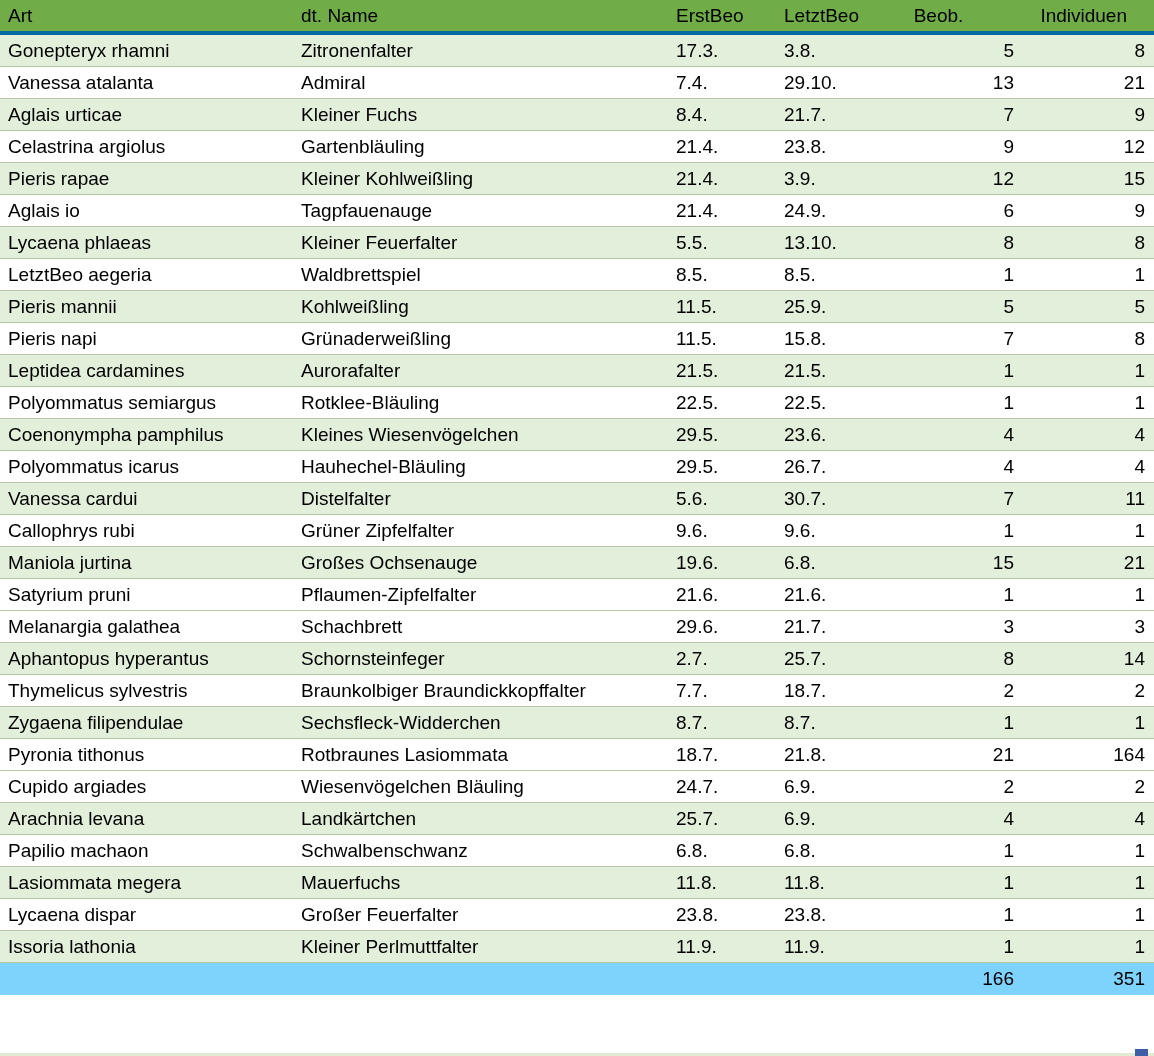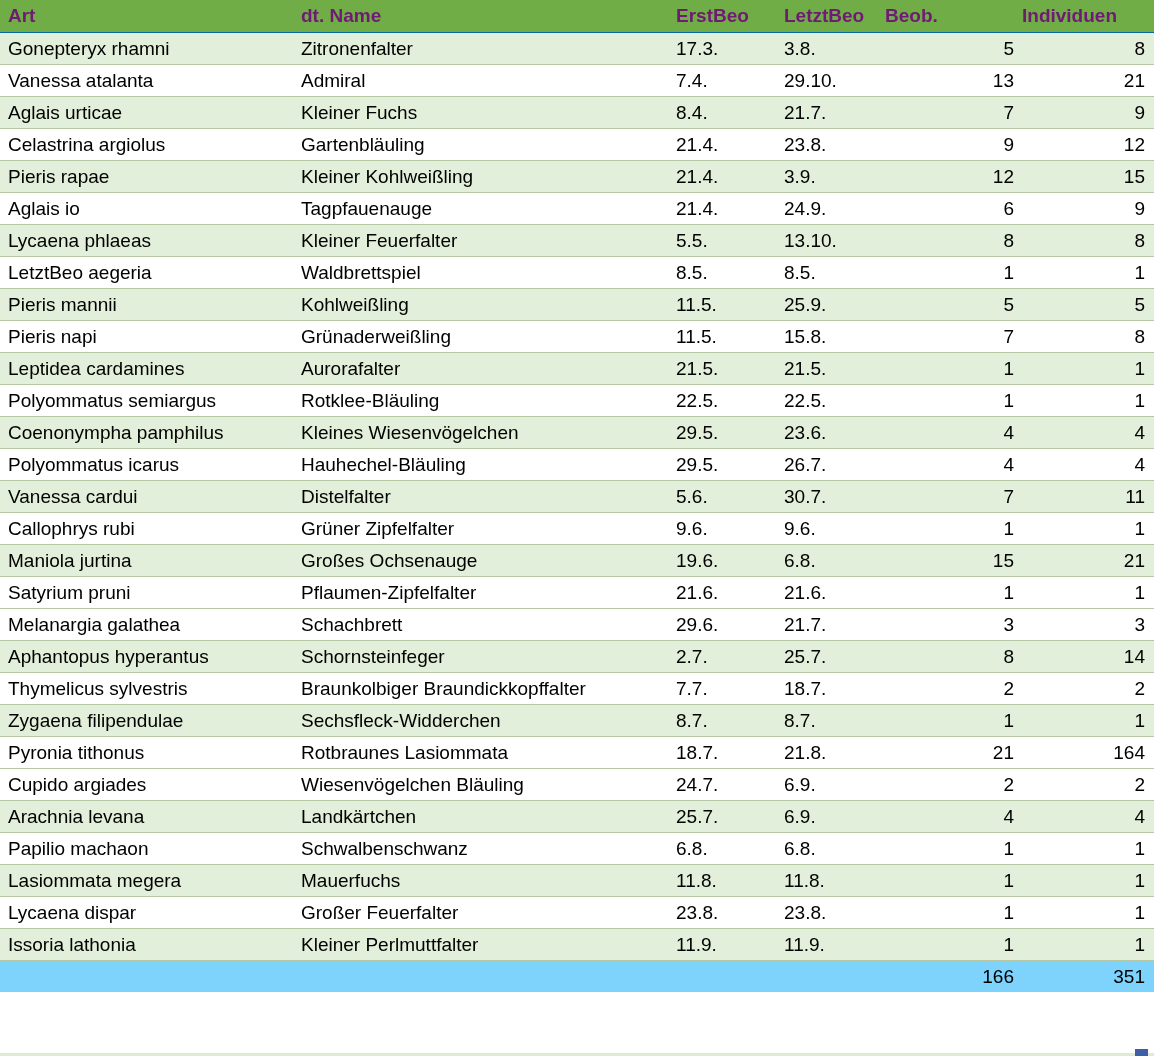--- a/index.html
+++ b/index.html
@@ -18,37 +18,37 @@
     padding:0;
     font-size:19px;
     line-height:31px;
     color:#000000;
     white-space:nowrap;
     overflow:hidden;
     box-sizing:border-box;
   }
   thead th{
     background:#70AD47;
-    color:#701a75;
-    font-weight:bold;
+    color:#000000;
+    font-weight:normal;
     text-align:left;
-    border-bottom:1px solid #0369a1;
+    border-bottom:4px solid #0369a1;
   }
   tbody td{
     border-bottom:1px solid #b6c8a3;
   }
   tr.band td{background:#E2EFDA;}
   tr.plain td{background:#ffffff;}
   tr.totals td{background:#7dd3fc;border-bottom:none;}
   .col-0{padding-left:8px;}
   .col-1,.col-2,.col-3{padding-left:6px;}
   .col-4{text-align:right;padding-right:8px;}
   .col-5{text-align:right;padding-right:9px;}
-  thead th.col-4{text-align:left;padding-right:30px;}
-  thead th.col-5{text-align:left;padding-right:27px;}
+  thead th.col-4{text-align:center;padding-right:30px;}
+  thead th.col-5{text-align:right;padding-right:27px;}
   .bottom-strip{
     position:absolute;left:0;top:1053px;width:1154px;height:3px;
     background:#dfecd3;
   }
   .selection-corner{
     position:absolute;left:1135px;top:1049px;width:13px;height:7px;
     background:#3F5EA8;
   }
 </style>
 </head>

